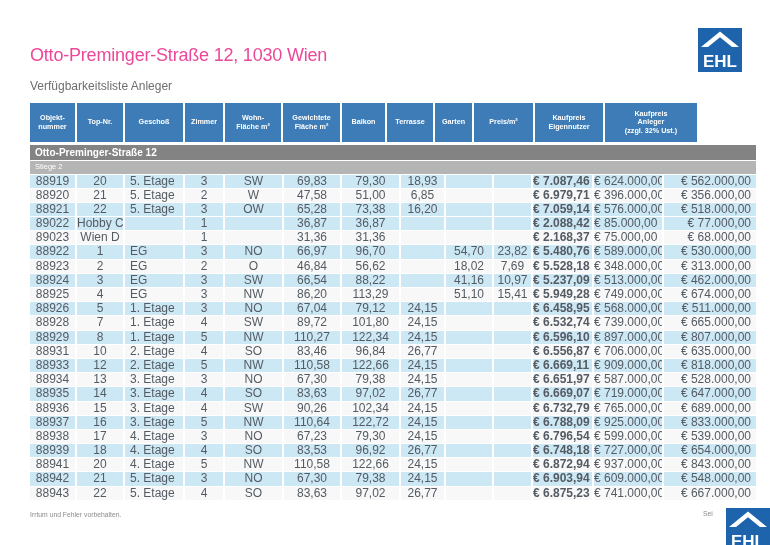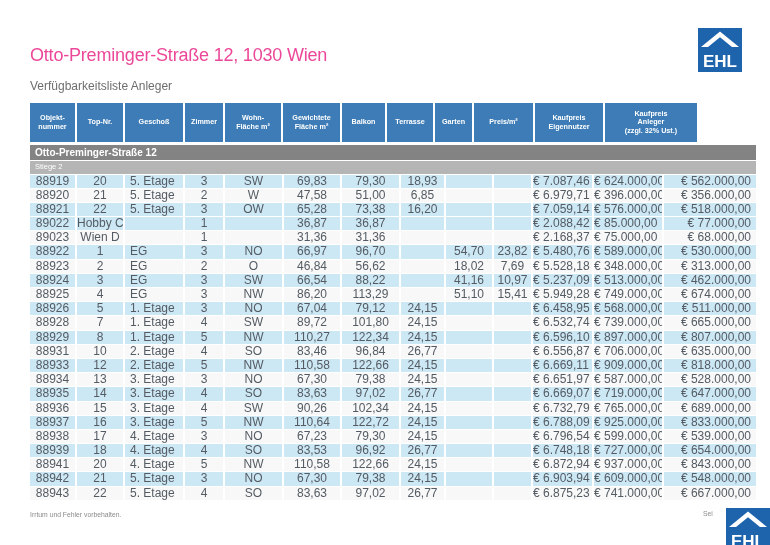--- a/index.html
+++ b/index.html
@@ -39,21 +39,21 @@
   }
   .row{display:flex;column-gap:2px;height:13.2px;margin-bottom:1px;
     font-size:12px;line-height:13.2px;color:#545b63;}
   .td{text-align:center;overflow:hidden;white-space:nowrap;box-sizing:border-box;flex:0 0 auto;}
   .row.blue .td{background:#cde8f5;}
   .row.alt  .td{background:#f8f8f8;}
   .c0{width:45px}.c1{width:46px}.c2{width:58px}.c3{width:38px}.c4{width:57px}
   .c5{width:56px}.c6{width:57px}.c7{width:43px}.c8{width:46px}.c9{width:37px}
   .c10{width:59px}.c11{width:68px}.c12{width:92px}
   .td.c2{text-align:left;padding-left:5px;}
-  .td.c10{text-align:center;padding-right:5px;}
+  .td.c10{text-align:center;padding-right:5px;font-weight:bold;}
   .td.c11{text-align:right;padding-right:10px;}
   .td.c12{text-align:right;padding-right:5px;}
   .footer-left{position:absolute;left:30px;top:511px;font-size:6.8px;color:#8b8b8b;}
   .footer-right{position:absolute;left:703px;top:510px;font-size:6.8px;color:#8b8b8b;}
 </style>
 </head>
 <body>
 
 <div class="page-title">Otto-Preminger-Straße 12, 1030 Wien</div>
 <div class="page-subtitle">Verfügbarkeitsliste Anleger</div>

